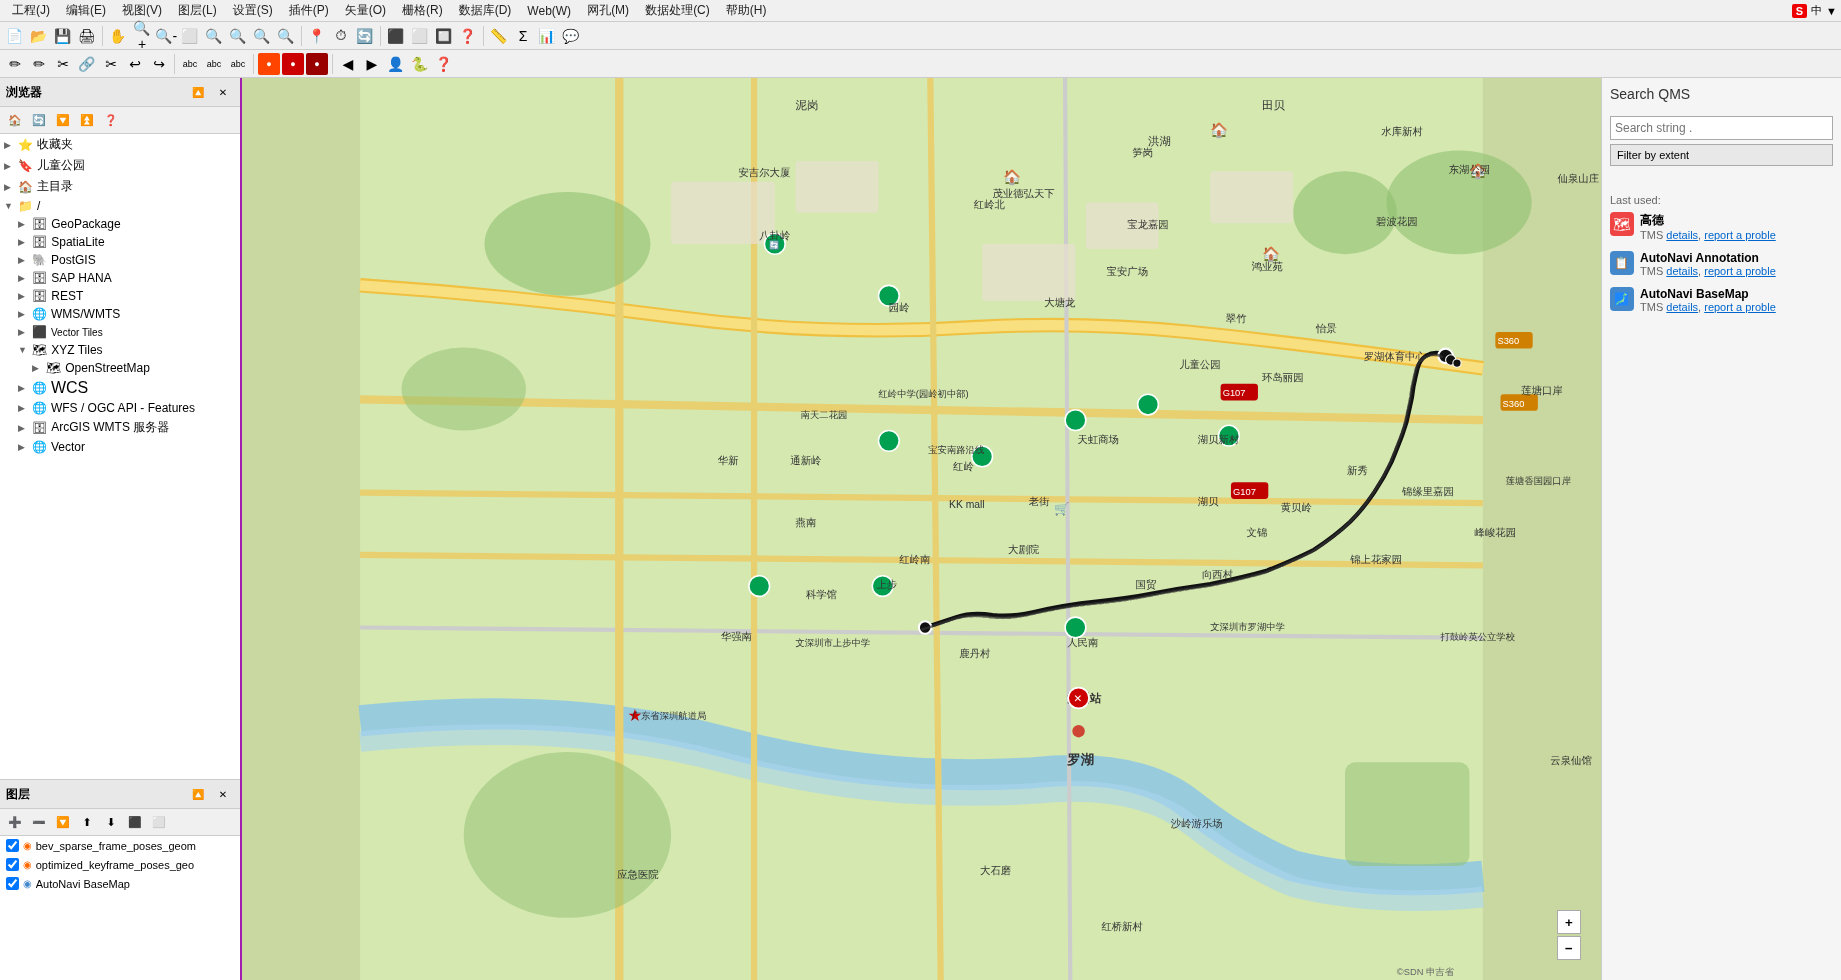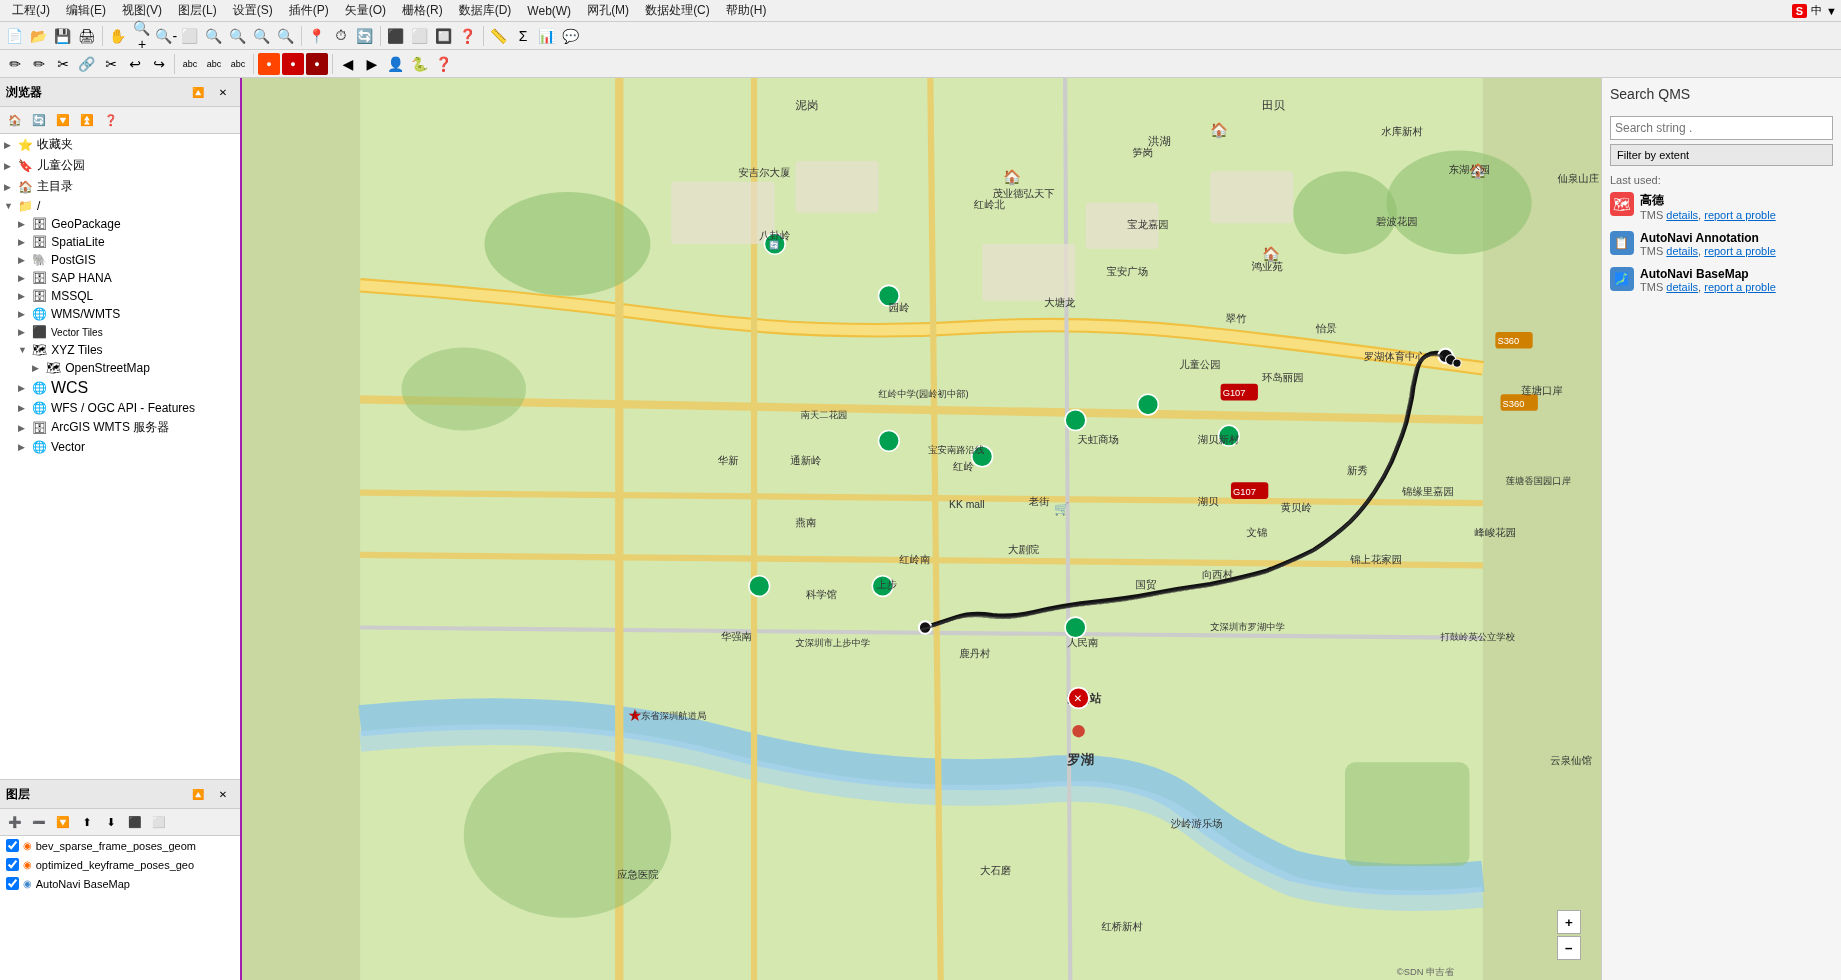--- a/index.html
+++ b/index.html
@@ -36,21 +36,21 @@
     .layer-item input[type=checkbox] { margin: 0; }
 
     
     #map-area { flex: 1; position: relative; overflow: hidden; background: #c8d8a0; }
 
     
     #right-panel { width: 240px; border-left: 1px solid #ccc; background: #f5f5f5; display: flex; flex-direction: column; padding: 8px; }
     #qms-title { font-size: 14px; font-weight: normal; margin-bottom: 14px; color: #333; }
     #qms-search { width: 100%; height: 24px; border: 1px solid #aaa; padding: 2px 4px; font-size: 12px; margin-bottom: 4px; }
     #qms-filter-btn { width: 100%; height: 22px; background: #e8e8e8; border: 1px solid #aaa; cursor: pointer; font-size: 11px; text-align: left; padding: 2px 6px; margin-bottom: 8px; }
-    #last-used-label { font-size: 11px; color: #666; margin-bottom: 6px; }
+    #last-used-label { font-size: 11px; color: #666; margin-bottom: 6px; margin-top: 20px; }
     .qms-result { display: flex; align-items: flex-start; gap: 6px; margin-bottom: 10px; }
 
     
     ::-webkit-scrollbar { width: 8px; height: 8px; }
     ::-webkit-scrollbar-track { background: #f0f0f0; }
     ::-webkit-scrollbar-thumb { background: #bbb; border-radius: 4px; }
   </style>
 </head>
 <body>
 
@@ -186,21 +186,21 @@
       <span style="font-size:12px;">PostGIS</span>
     </div>
           <div class="tree-item" style="padding-left: 18px;">
       <span style="font-size:9px;color:#666;width:10px;display:inline-block;">▶</span>
       <span style="font-size:12px;">🗄</span>
       <span style="font-size:12px;">SAP HANA</span>
     </div>
           <div class="tree-item" style="padding-left: 18px;">
       <span style="font-size:9px;color:#666;width:10px;display:inline-block;">▶</span>
       <span style="font-size:12px;">🗄</span>
-      <span style="font-size:12px;">MSSQL</span>
+      <span style="font-size:12px;">REST</span>
     </div>
           <div class="tree-item" style="padding-left: 18px;">
       <span style="font-size:9px;color:#666;width:10px;display:inline-block;">▶</span>
       <span style="font-size:12px;">🌐</span>
       <span style="font-size:12px;">WMS/WMTS</span>
     </div>
           <div class="tree-item" style="padding-left: 18px;">
       <span style="font-size:9px;color:#666;width:10px;display:inline-block;">▶</span>
       <span style="font-size:12px;">⬛</span>
       <span style="font-size:10px;text-align:right;">Vector Tiles</span>

